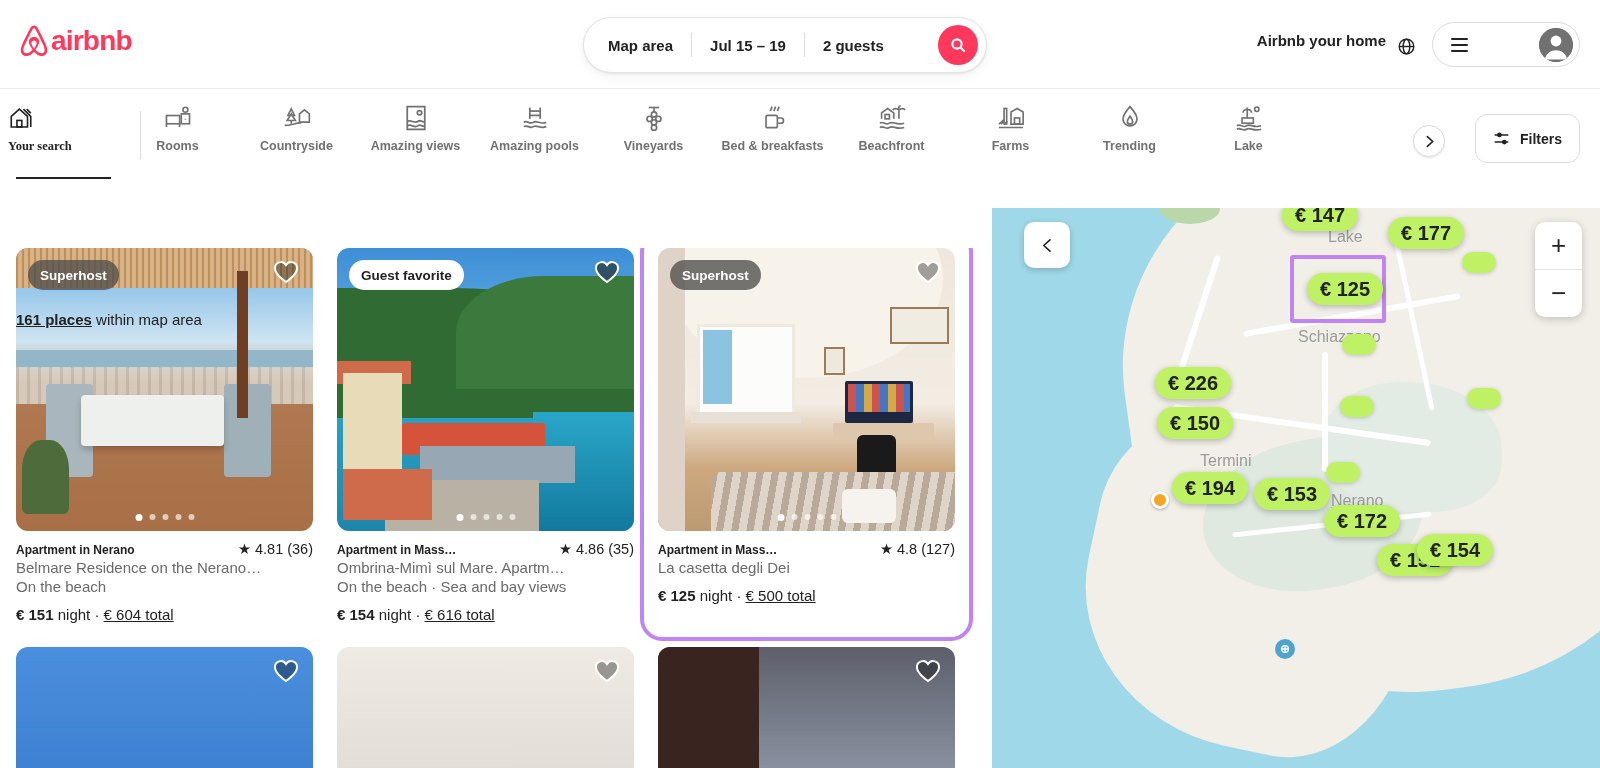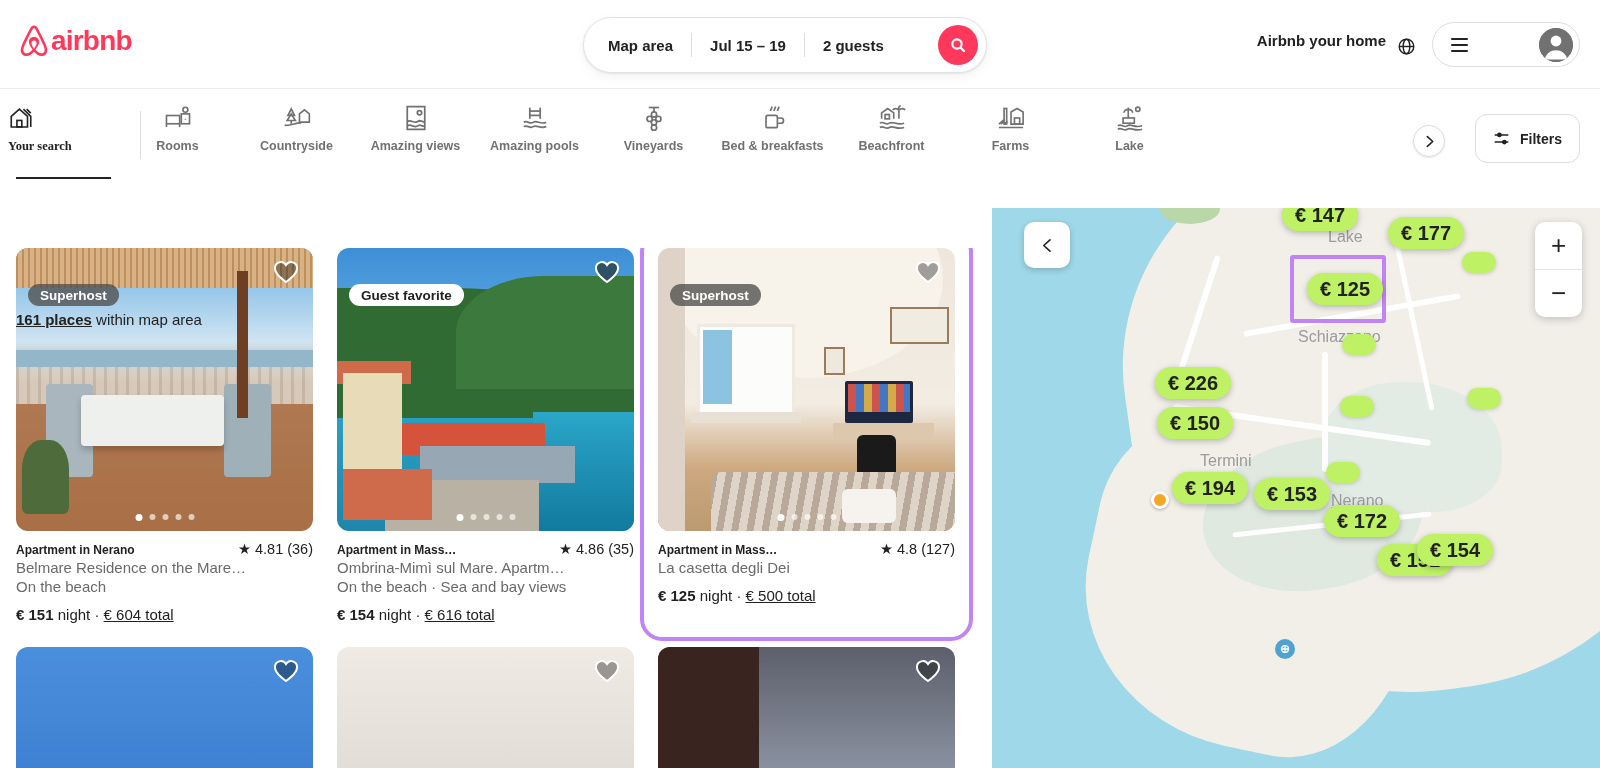--- a/index.html
+++ b/index.html
@@ -88,22 +88,22 @@
   .results {
     position: absolute; left: 0; top: 248px; width: 992px; height: 520px; overflow: hidden;
     z-index: 10; background: #fff;
   }
   .grid { position: relative; display: flex; flex-wrap: wrap; gap: 24px 24px; padding: 0 16px; }
   .card { width: 297px; position: relative; cursor: pointer; }
   .card-media { position: relative; width: 297px; height: 283px; border-radius: 12px; overflow: hidden; }
   .card.highlight { outline: 4px solid #c084f5; outline-offset: 14px; border-radius: 4px; }
 
   .badge {
-    position: absolute; left: 12px; top: 12px; height: 22px; border-radius: 16px;
-    display: flex; align-items: center; padding: 0 12px; font-size: 13.5px; font-weight: 600; z-index: 3; margin-top: 24px;
+    position: absolute; left: 12px; top: 12px; height: 30px; border-radius: 16px;
+    display: flex; align-items: center; padding: 0 12px; font-size: 13.5px; font-weight: 600; z-index: 3;
   }
   .badge.dark { background: rgba(80,78,76,0.78); color: #ffffff; }
   .badge.light { background: #ffffff; color: #222222; }
 
   .heart { position: absolute; right: 14px; top: 12px; z-index: 3; cursor: pointer; }
 
   .dots { position: absolute; left: 50%; transform: translateX(-50%); bottom: 10px; display: flex; gap: 7px; z-index: 3; }
   .dot { width: 6px; height: 6px; border-radius: 50%; background: rgba(255,255,255,0.65); }
   .dot.active { width: 7px; height: 7px; background: #ffffff; }
 
@@ -367,20 +367,29 @@
               <rect x="20" y="15" width="6" height="7"></rect>
               <rect x="8" y="4" width="3" height="18"></rect>
               <path d="M2 22l6-5M2 26h28"></path>
               <path d="M4 22l4-3M8 22l4-3"></path>
             </svg>
           </div>
           <div class="cat-label">Farms</div>
         </div>
         <div class="cat">
           <div class="cat-icon">
+            <svg width="24" height="28" viewBox="0 0 26 32" fill="none" stroke="currentColor" stroke-width="1.9">
+              <path d="M13 3c5 6 8 9 8 14a8 8 0 01-16 0c0-5 3-8 8-14z"></path>
+              <path d="M13 14c2 3 3 4 3 6a3 3 0 01-6 0c0-2 1-3 3-6z"></path>
+            </svg>
+          </div>
+          <div class="cat-label">Trending</div>
+        </div>
+        <div class="cat">
+          <div class="cat-icon">
             <svg width="28" height="26" viewBox="0 0 32 30" fill="none" stroke="currentColor" stroke-width="1.9">
               <path d="M14 3v12M14 5c-3 0-5 2-5 4M14 5c3 0 5 2 5 4"></path>
               <circle cx="25" cy="5" r="2.5"></circle>
               <rect x="8" y="15" width="13" height="6"></rect>
               <path d="M2 24c4-3 7 3 11 0s8 3 17 0"></path>
               <path d="M2 28c4-3 7 3 11 0s8 3 17 0"></path>
             </svg>
           </div>
           <div class="cat-label">Lake</div>
         </div>
@@ -437,21 +446,21 @@
           </div>
           <div class="card-body">
             <div class="row1">
               <div class="c-title">Apartment in Nerano</div>
               <div class="c-rating">
                 <span>★</span>
                 <span>4.81</span>
                 <span>(36)</span>
               </div>
             </div>
-            <div class="c-sub">Belmare Residence on the Mare…</div>
+            <div class="c-sub">Belmare Residence on the Nerano…</div>
             <div class="c-sub">On the beach</div>
             <div class="c-price"><b>€ 151</b><span> night · </span><span class="total">€ 604 total</span></div>
           </div>
         </div>
         <div class="card">
           <div class="card-media">
             <div class="ph ph2">
               <div class="hill"></div>
               <div class="hill2"></div>
               <div class="houseroof"></div>

